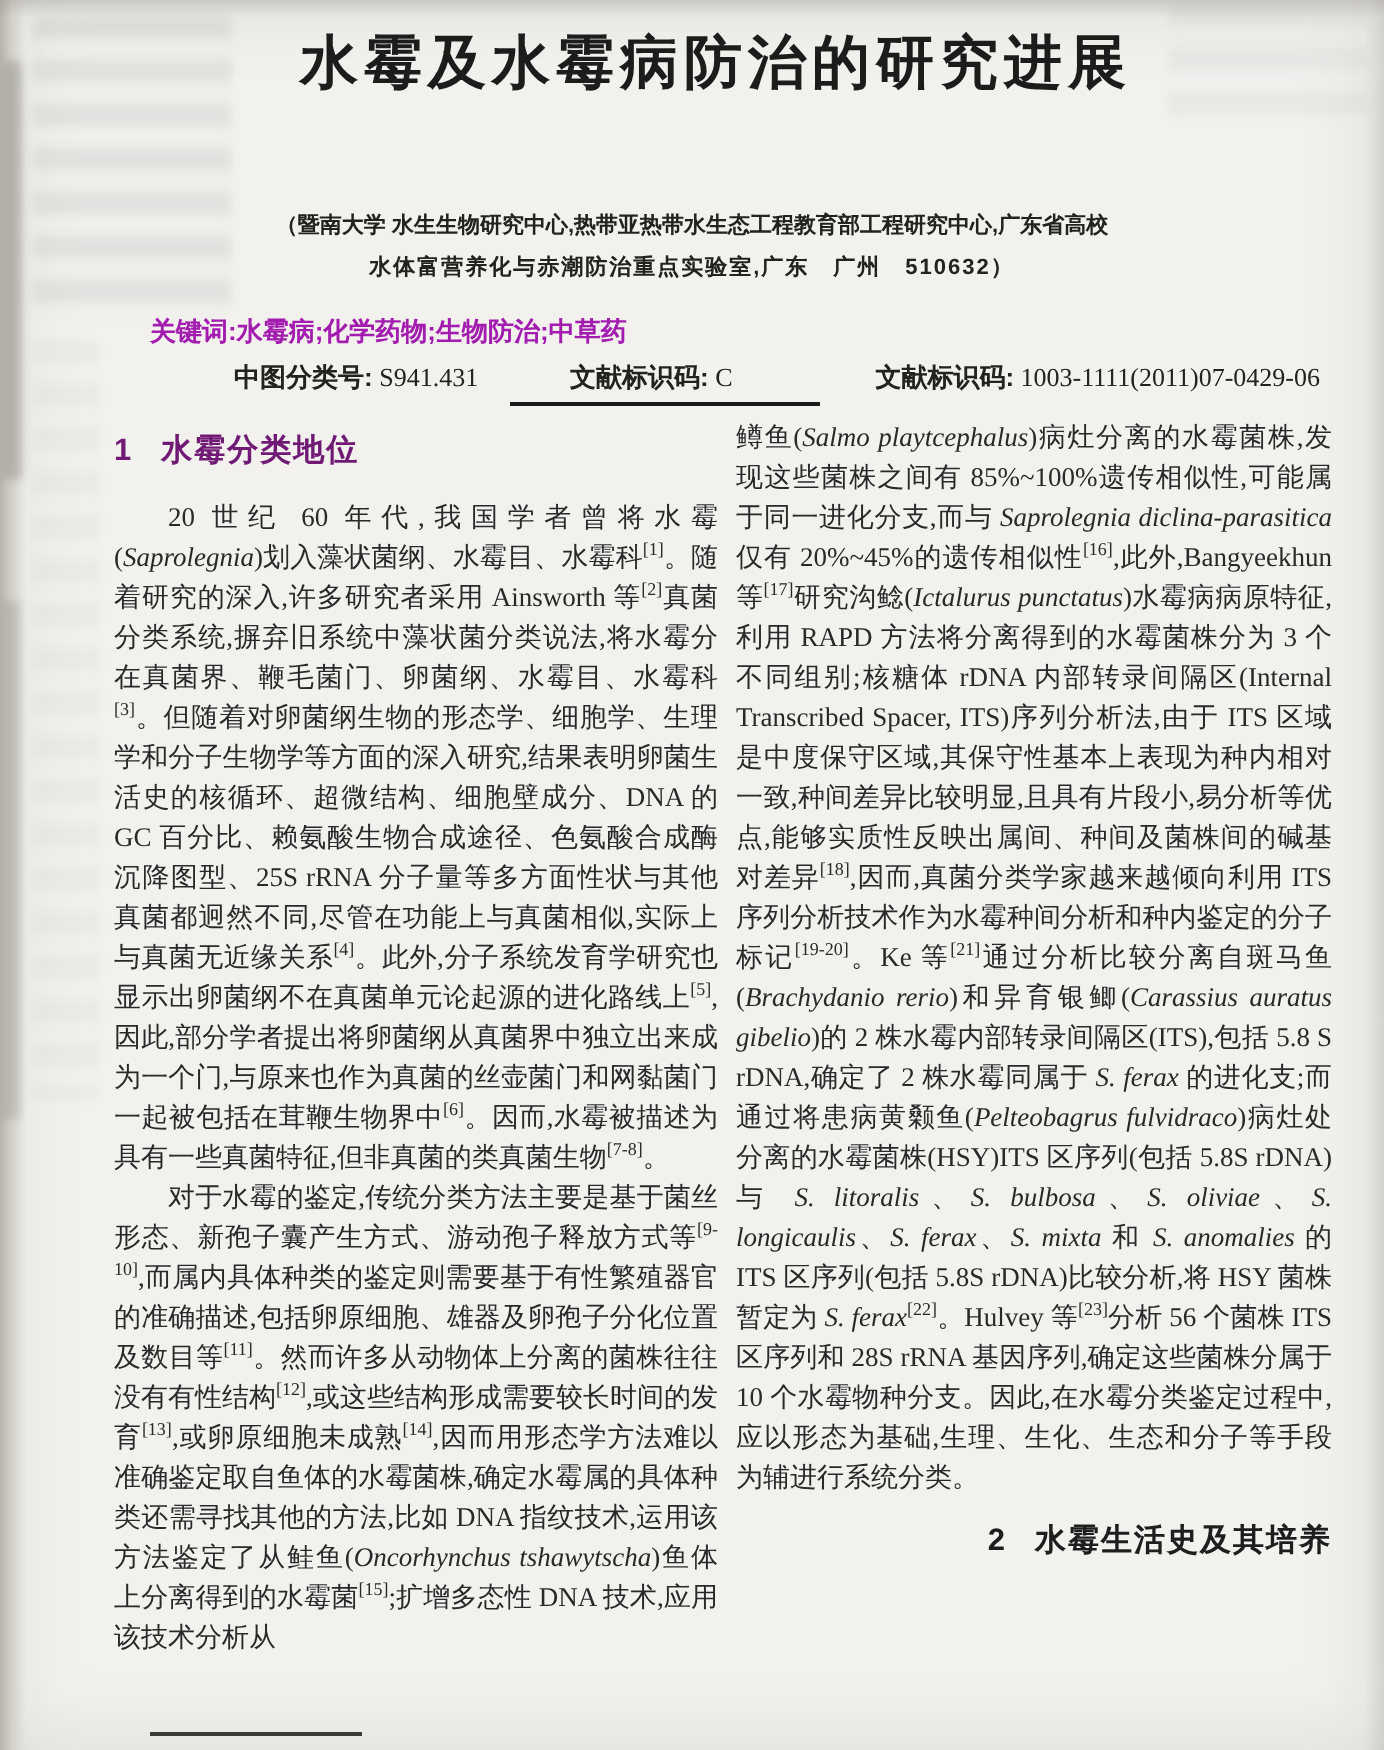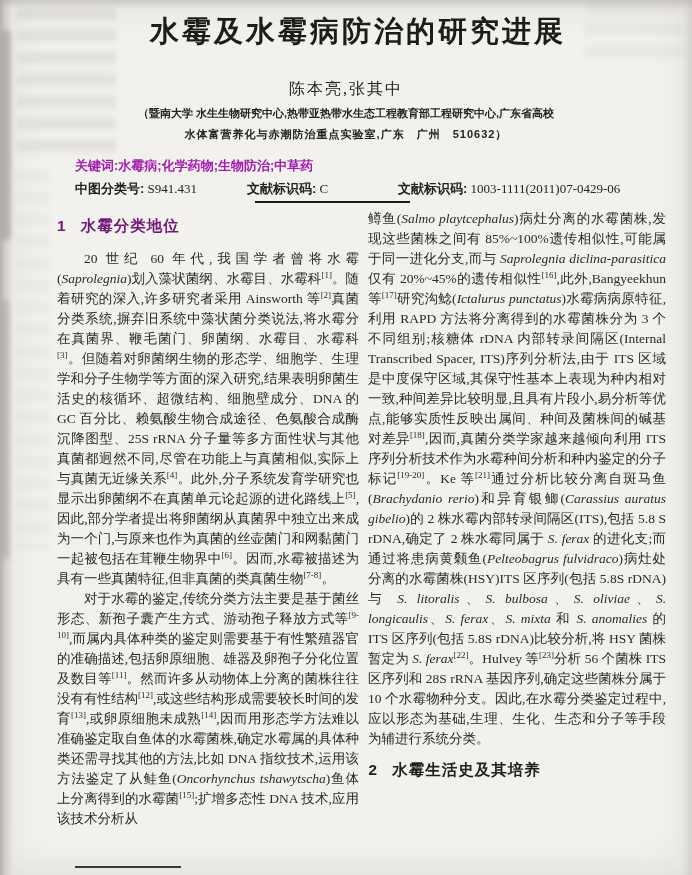--- a/index.html
+++ b/index.html
@@ -31,36 +31,36 @@
     font-size:16px;letter-spacing:2px;color:#222120;}
   .affil{position:absolute;left:66px;top:103px;width:560px;text-align:center;
     font-family:"Liberation Sans","DejaVu Sans",sans-serif;
     font-size:11px;font-weight:bold;line-height:21px;color:#23221f;}
   .affil .l2{letter-spacing:1px;}
   .kwline{position:absolute;left:75px;top:157px;
     font-family:"Liberation Sans","DejaVu Sans",sans-serif;
     font-size:13px;font-weight:bold;color:#a21caf;}
   .metarow{position:absolute;left:75px;top:180px;width:585px;display:flex;
     font-size:13px;color:#23221f;}
-  .metarow .cell{white-space:nowrap;}
+  .metarow .cell{white-space:nowrap;margin-left:42px;}
   .metarow .c1{width:172px;}
   .metarow .c2{width:151px;}
   .metarow .label{font-family:"Liberation Sans","DejaVu Sans",sans-serif;font-weight:bold;}
   .head-rule{position:absolute;left:255px;top:201px;width:155px;height:2px;background:#1c1b19;}
   
   .col{position:absolute;font-size:13.5px;line-height:20px;text-align:justify;color:#2a2927;}
   .col-left{left:57px;top:214px;width:302px;}
   .col-right{left:368px;top:209px;width:298px;}
   .h1{font-family:"Liberation Sans","DejaVu Sans",sans-serif;
     font-size:15.5px;font-weight:bold;letter-spacing:1px;color:#701a75;
     margin:0 0 11px 0;line-height:24px;text-align:left;}
   .h1 .num{margin-right:14px;}
-  .h2{font-family:Liberation Mono, monospace;
+  .h2{font-family:Liberation Sans, sans-serif;
     font-size:15.5px;font-weight:bold;letter-spacing:1px;color:#1f1e1c;
-    margin:9px 0 8px 0;line-height:26px;text-align:left;}
+    margin:9px 0 8px 0;line-height:26px;text-align:right;}
   .h2 .num{margin-right:14px;}
   .h3{font-family:"Liberation Sans","DejaVu Sans",sans-serif;
     font-size:13.5px;font-weight:bold;color:#1f1e1c;
     margin:0 0 4px 0;line-height:22px;text-align:left;}
   .h3 .num{margin-right:10px;}
   p.body{margin:0;text-indent:2em;}
   p.body.noindent{text-indent:0;}
   p.body + p.body{margin-top:0;}
   sup{font-size:9px;line-height:0;vertical-align:super;letter-spacing:0;}
   i{font-family:"Liberation Serif","DejaVu Serif",serif;}
@@ -74,21 +74,20 @@
   <div class="edge-left"></div>
   <div class="edge-top"></div>
   <div class="edge-right"></div>
   <div class="blob bleed" style="left:16px;top:8px;width:100px;height:150px;"></div>
   <div class="blob bleed" style="left:584px;top:2px;width:100px;height:60px;opacity:.6;"></div>
   <div class="blob smudge" style="left:2px;top:30px;width:9px;height:210px;"></div>
   <div class="blob smudge" style="left:2px;top:300px;width:8px;height:260px;opacity:.7;"></div>
   <div class="blob bleed" style="left:16px;top:170px;width:34px;height:380px;opacity:.5;"></div>
 
   <div class="title">水霉及水霉病防治的研究进展</div>
-  <div class="authors">陈本亮,张其中</div>
   <div class="affil">
     <div class="l1">（暨南大学 水生生物研究中心,热带亚热带水生态工程教育部工程研究中心,广东省高校</div>
     <div class="l2">水体富营养化与赤潮防治重点实验室,广东　广州　510632）</div>
   </div>
   <div class="kwline">关键词:水霉病;化学药物;生物防治;中草药</div>
   <div class="metarow">
     <div class="cell c1"><span class="label">中图分类号:</span> <span>S941.431</span></div>
     <div class="cell c2"><span class="label">文献标识码:</span> <span>C</span></div>
     <div class="cell c3"><span class="label">文献标识码:</span> <span>1003-1111(2011)07-0429-06</span></div>
   </div>

